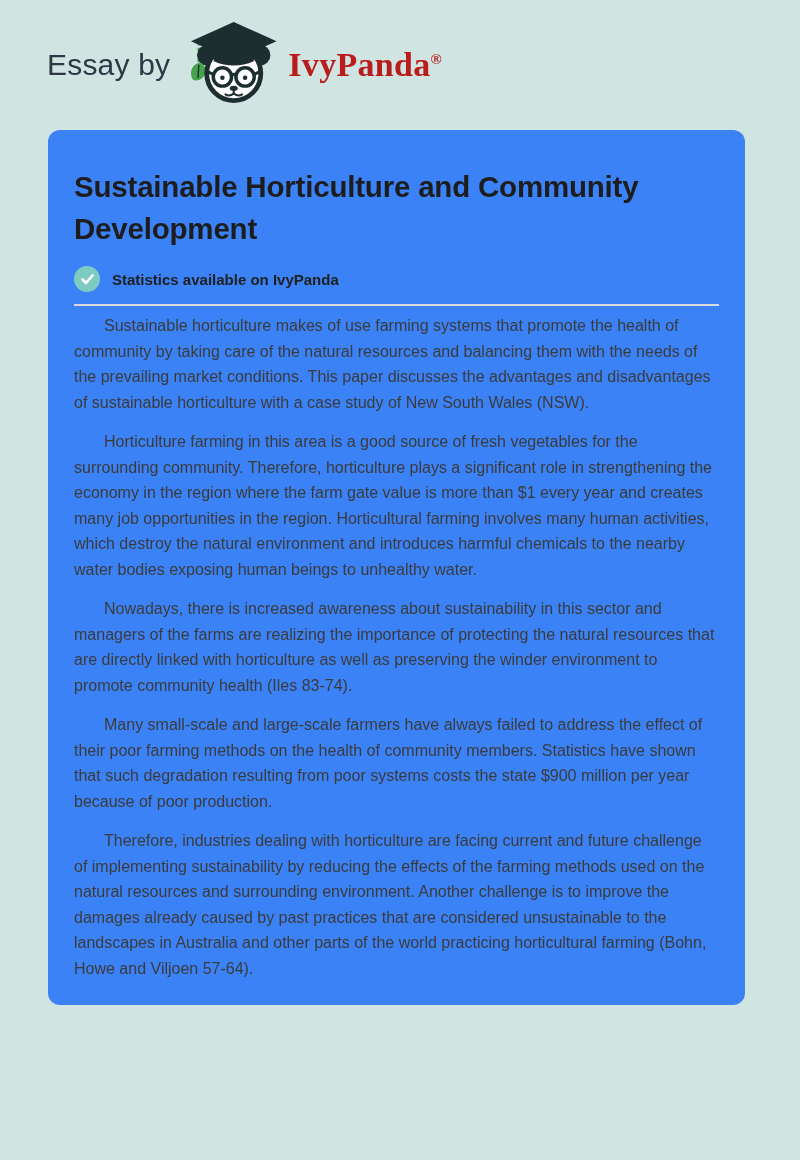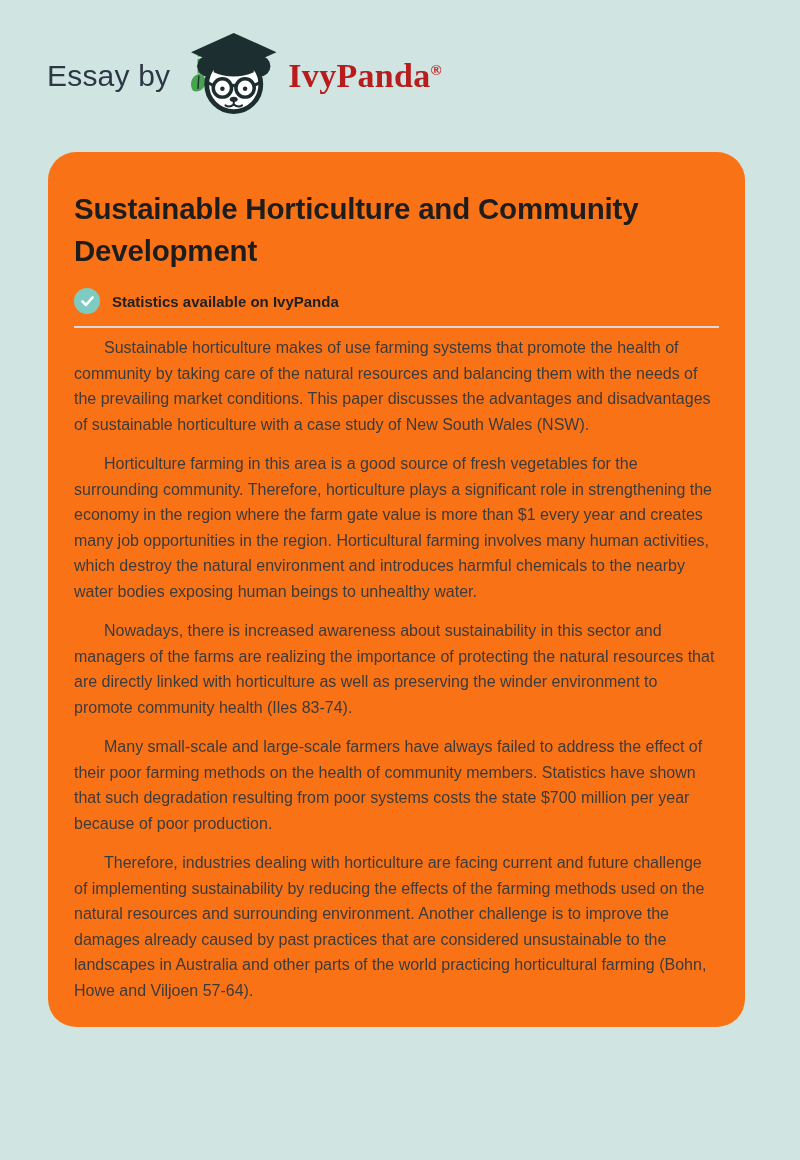--- a/index.html
+++ b/index.html
@@ -9,21 +9,21 @@
   body {
     width: 800px;
     height: 1160px;
     background: #d0e5e1;
     font-family: "Liberation Sans", sans-serif;
     overflow: hidden;
   }
 
   
   .site-header {
-    height: 152px;
+    height: 130px;
     display: flex;
     align-items: center;
     padding-left: 47px;
     box-sizing: border-box;
   }
   .essay-by {
     font-size: 30px;
     color: #2d3844;
     letter-spacing: 0.2px;
   }
@@ -47,22 +47,22 @@
   }
   .brand-name sup {
     font-size: 15px;
     vertical-align: super;
   }
 
   
   .card {
     width: 697px;
     margin-left: 48px;
-    background: #f97316;
-    border-radius: 28px;
+    background: #3b82f6;
+    border-radius: 12px;
     box-sizing: border-box;
     padding: 36px 26px 24px 26px;
   }
   .card h1 {
     margin: 0;
     font-size: 29.5px;
     line-height: 42px;
     font-weight: 700;
     color: #1d1d1d;
     letter-spacing: -0.2px;
@@ -160,16 +160,16 @@
     </span>
     <span class="badge-label">Statistics available on IvyPanda</span>
   </div>
 
   <hr class="divider">
 
   <div class="essay-body">
     <p>Sustainable horticulture makes of use farming systems that promote the health of community by taking care of the natural resources and balancing them with the needs of the prevailing market conditions. This paper discusses the advantages and disadvantages of sustainable horticulture with a case study of New South Wales (NSW).</p>
     <p>Horticulture farming in this area is a good source of fresh vegetables for the surrounding community. Therefore, horticulture plays a significant role in strengthening the economy in the region where the farm gate value is more than $1 every year and creates many job opportunities in the region. Horticultural farming involves many human activities, which destroy the natural environment and introduces harmful chemicals to the nearby water bodies exposing human beings to unhealthy water.</p>
     <p>Nowadays, there is increased awareness about sustainability in this sector and managers of the farms are realizing the importance of protecting the natural resources that are directly linked with horticulture as well as preserving the winder environment to promote community health (Iles 83-74).</p>
-    <p>Many small-scale and large-scale farmers have always failed to address the effect of their poor farming methods on the health of community members. Statistics have shown that such degradation resulting from poor systems costs the state $700 million per year because of poor production.</p>
+    <p>Many small-scale and large-scale farmers have always failed to address the effect of their poor farming methods on the health of community members. Statistics have shown that such degradation resulting from poor systems costs the state $900 million per year because of poor production.</p>
     <p>Therefore, industries dealing with horticulture are facing current and future challenge of implementing sustainability by reducing the effects of the farming methods used on the natural resources and surrounding environment. Another challenge is to improve the damages already caused by past practices that are considered unsustainable to the landscapes in Australia and other parts of the world practicing horticultural farming (Bohn, Howe and Viljoen 57-64).</p>
   </div>
 </div>
 
 </body></html>

